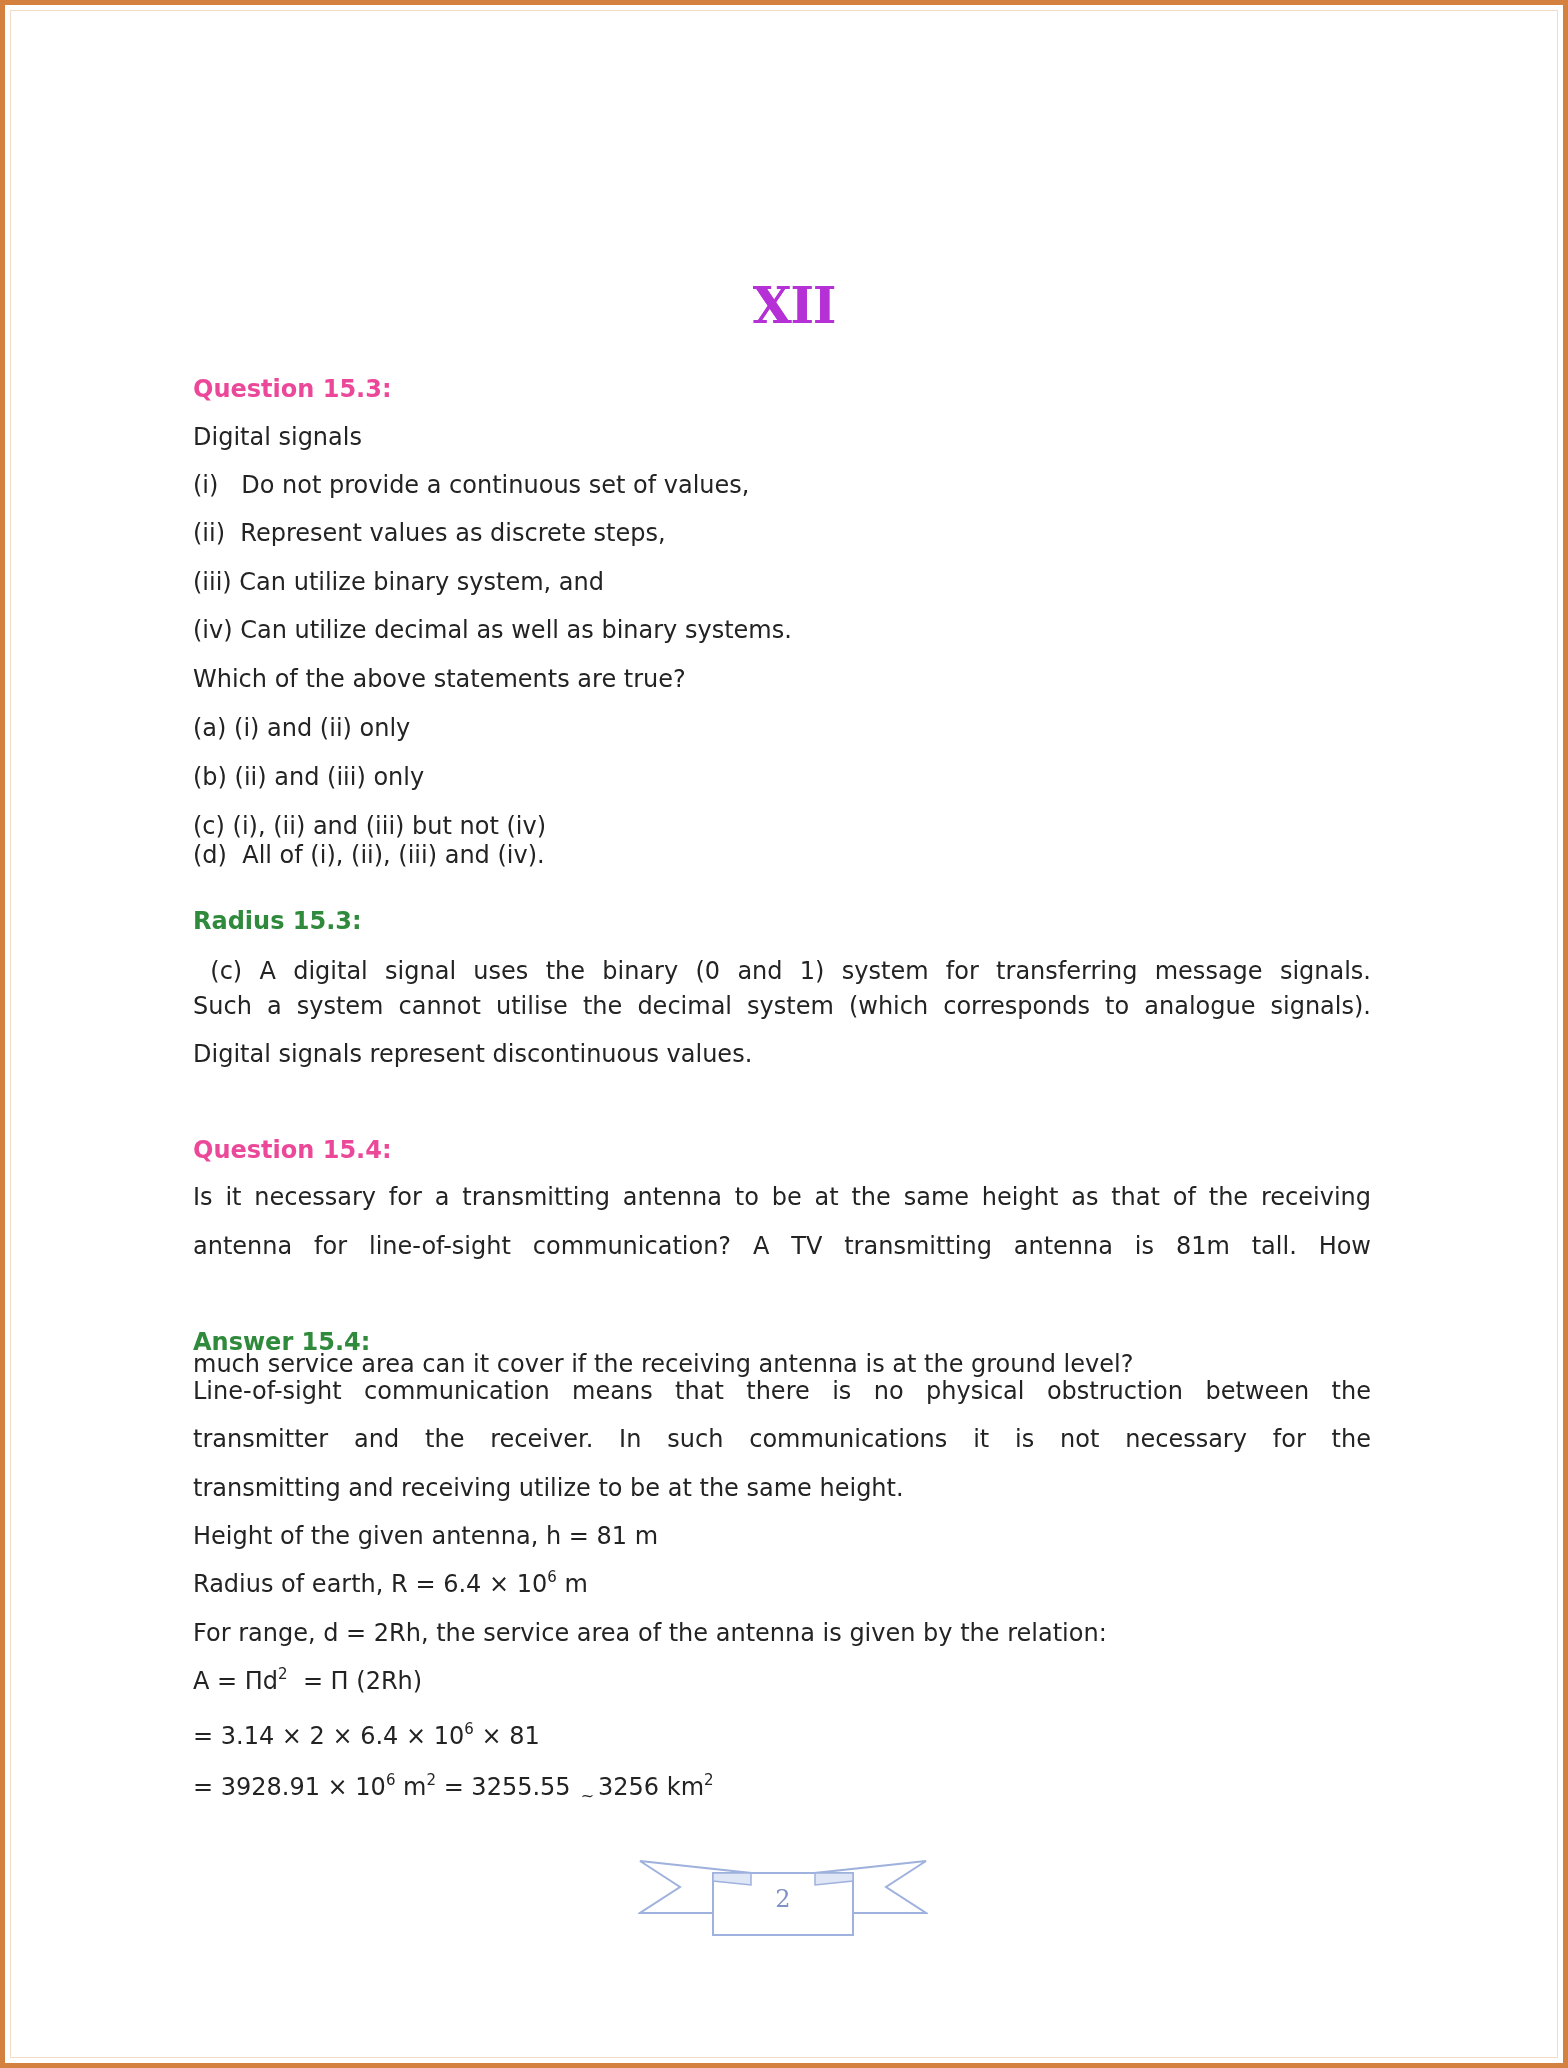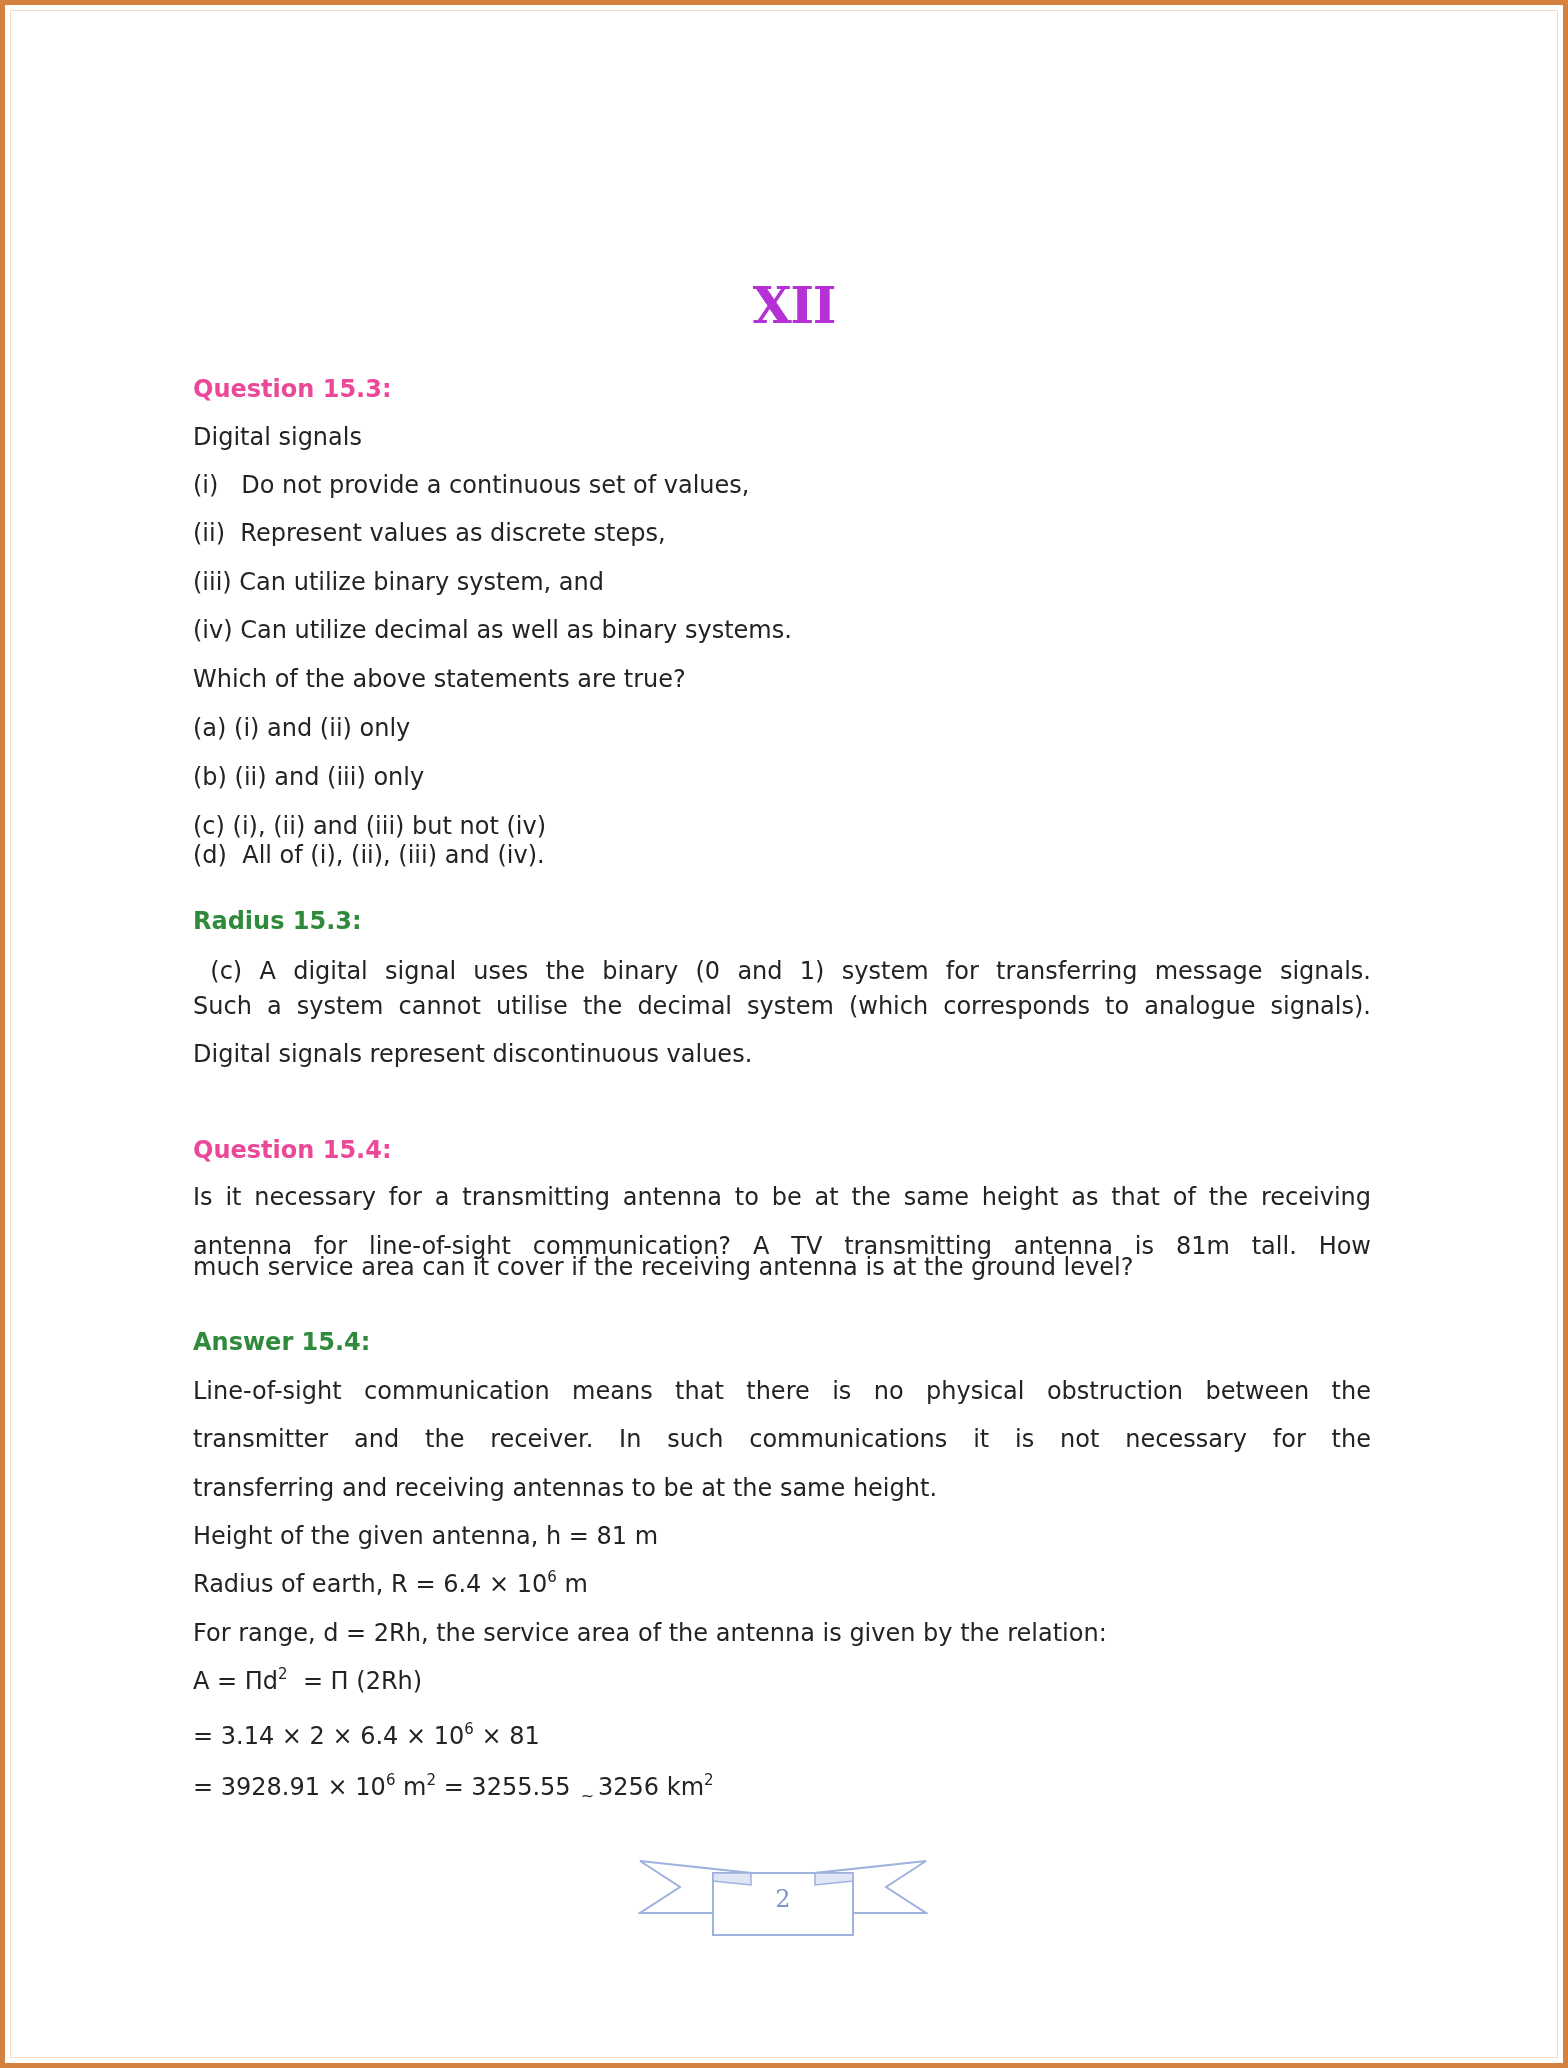--- a/index.html
+++ b/index.html
@@ -63,25 +63,25 @@
 <div class="line" style="top:811px">(c) (i), (ii) and (iii) but not (iv)</div>
 <div class="line" style="top:840px">(d)&nbsp; All of (i), (ii), (iii) and (iv).</div>
 <div class="line a-head" style="top:906px">Radius 15.3:</div>
 <div class="line just" style="top:956px">&nbsp;(c) A digital signal uses the binary (0 and 1) system for transferring message signals.</div>
 <div class="line just" style="top:991px">Such a system cannot utilise the decimal system (which corresponds to analogue signals).</div>
 <div class="line" style="top:1039px">Digital signals represent discontinuous values.</div>
 
 <div class="line q-head" style="top:1135px">Question 15.4:</div>
 <div class="line just" style="top:1182px">Is it necessary for a transmitting antenna to be at the same height as that of the receiving</div>
 <div class="line just" style="top:1231px">antenna for line-of-sight communication? A TV transmitting antenna is 81m tall. How</div>
-<div class="line" style="top:1252px">much service area can it cover if the receiving antenna is at the ground level?</div>
+<div class="line" style="top:1349px">much service area can it cover if the receiving antenna is at the ground level?</div>
 <div class="line a-head" style="top:1327px">Answer 15.4:</div>
 <div class="line just" style="top:1376px">Line-of-sight communication means that there is no physical obstruction between the</div>
 <div class="line just" style="top:1424px">transmitter and the receiver. In such communications it is not necessary for the</div>
-<div class="line" style="top:1473px">transferring and receiving antennas to be at the same height.</div>
+<div class="line" style="top:1473px">transmitting and receiving utilize to be at the same height.</div>
 <div class="line" style="top:1521px">Height of the given antenna, h = 81 m</div>
 
 <div class="line" style="top:1569px"><span>Radius of earth, R = 6.4 × 10</span><sup>6</sup><span> m</span></div>
 
 <div class="line" style="top:1618px">For range, d = 2Rh, the service area of the antenna is given by the relation:</div>
 
 <div class="line" style="top:1666px"><span>A = Πd</span><sup>2</sup><span>&nbsp; = Π (2Rh)</span></div>
 
 <div class="line" style="top:1721px"><span>= 3.14 × 2 × 6.4 × 10</span><sup>6</sup><span> × 81</span></div>
 

